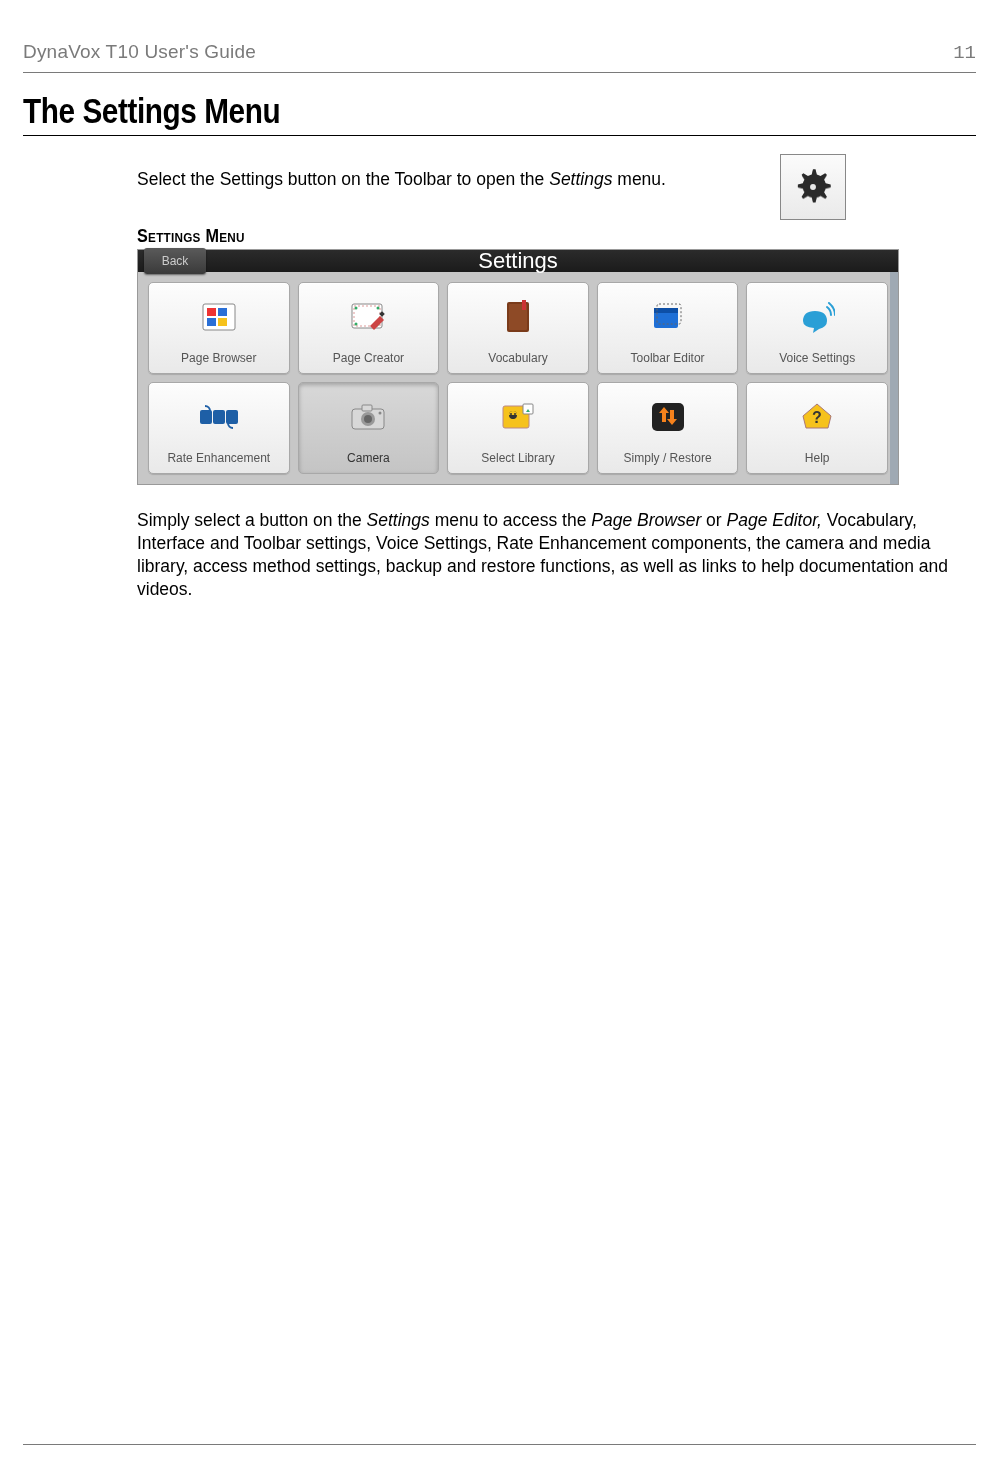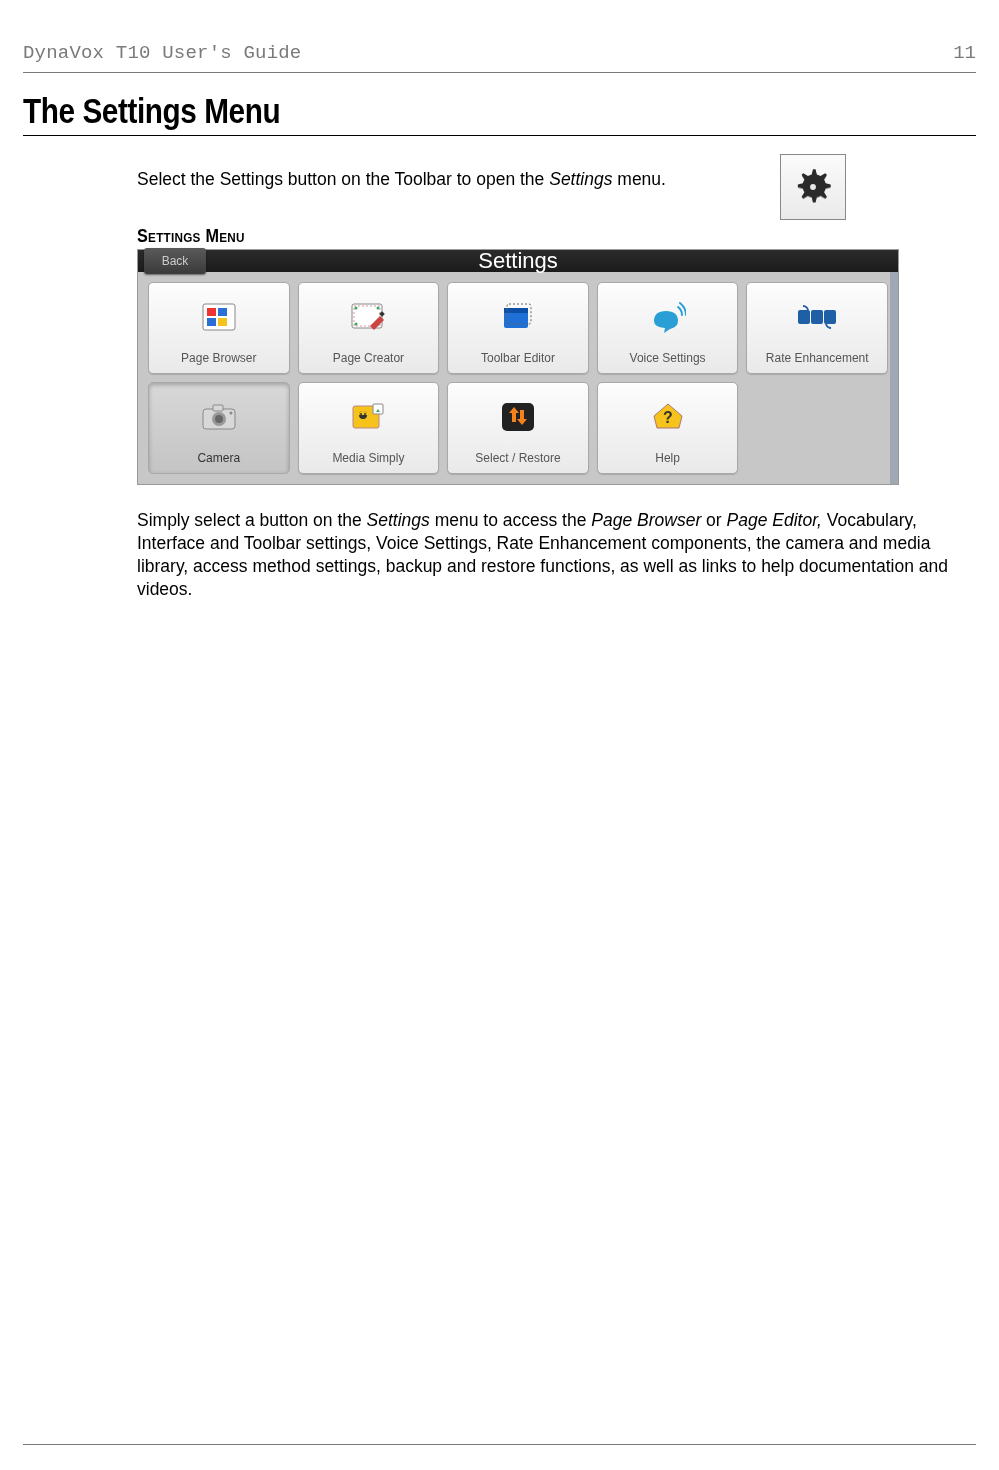--- a/index.html
+++ b/index.html
@@ -16,21 +16,21 @@
   }
   .header-row {
     display: flex;
     justify-content: space-between;
     align-items: baseline;
     color: #7a7a7a;
     font-size: 19px;
     font-weight: 400;
     padding-bottom: 8px;
   }
-  .header-title { font-family: Liberation Mono, monospace; letter-spacing: 0.2px; }
+  .header-title { font-family: Liberation Sans, sans-serif; letter-spacing: 0.2px; }
   .page-num { font-family: Liberation Mono, monospace; margin-top: 32px; }
   .hr { border: 0; border-top: 1px solid #7a7a7a; margin-bottom: 18px; }
 
   .section-title {
     font-family: "Arial Black", "Arial Narrow", Arial, sans-serif;
     font-weight: 900;
     font-size: 35px;
     transform: scaleX(0.85);
     transform-origin: left center;
     letter-spacing: -0.5px;
@@ -223,20 +223,30 @@
                 <circle cx="6" cy="22" r="1.5" fill="#3a6"></circle>
                 <circle cx="28" cy="22" r="1.5" fill="#3a6"></circle>
                 <path d="M20 24 l10 -10 l4 4 l-10 10 z" fill="#c44"></path>
                 <rect x="30" y="10" width="4" height="4" fill="#333" transform="rotate(45 32 12)"></rect>
               </svg>
             </div>
             <div class="tile-label">Page Creator</div>
           </div>
           <div class="tile">
             <div class="tile-ico">
+              <svg width="28" height="34" viewBox="0 0 28 34">
+                <rect x="3" y="2" width="22" height="30" rx="2" fill="#7a3b1a"></rect>
+                <rect x="5" y="4" width="18" height="26" rx="1" fill="#8e4a26"></rect>
+                <rect x="18" y="0" width="4" height="10" fill="#c33"></rect>
+              </svg>
+            </div>
+            <div class="tile-label">Vocabulary</div>
+          </div>
+          <div class="tile">
+            <div class="tile-ico">
               <svg width="32" height="30" viewBox="0 0 32 30">
                 <rect x="2" y="6" width="24" height="20" rx="2" fill="#1e6fd6"></rect>
                 <rect x="2" y="6" width="24" height="5" fill="#0d4fa6"></rect>
                 <rect x="5" y="2" width="24" height="20" rx="2" fill="none" stroke="#666" stroke-dasharray="2 2"></rect>
               </svg>
             </div>
             <div class="tile-label">Toolbar Editor</div>
           </div>
           <div class="tile">
             <div class="tile-ico">
@@ -278,31 +288,31 @@
                 <rect x="2" y="4" width="26" height="22" rx="2" fill="#f6c21c" stroke="#b88"></rect>
                 <circle cx="12" cy="13" r="4" fill="#333"></circle>
                 <path d="M8 13 a4 4 0 0 1 8 0" fill="#f6c21c"></path>
                 <circle cx="10" cy="12" r="1" fill="#333"></circle>
                 <circle cx="14" cy="12" r="1" fill="#333"></circle>
                 <path d="M9 15 q3 3 6 0" stroke="#333" fill="none"></path>
                 <rect x="22" y="2" width="10" height="10" rx="1" fill="#fff" stroke="#888"></rect>
                 <path d="M25 10 l2 -3 l2 3 z" fill="#3a7"></path>
               </svg>
             </div>
-            <div class="tile-label">Media Simply</div>
+            <div class="tile-label">Select Library</div>
           </div>
           <div class="tile">
             <div class="tile-ico">
               <svg width="34" height="30" viewBox="0 0 34 30">
                 <rect x="1" y="1" width="32" height="28" rx="5" fill="#222"></rect>
                 <path d="M11 20 v-9 h-3 l5 -6 l5 6 h-3 v9 z" fill="#f6821c"></path>
                 <path d="M23 8 v9 h3 l-5 6 l-5 -6 h3 v-9 z" fill="#f6821c"></path>
               </svg>
             </div>
-            <div class="tile-label">Select / Restore</div>
+            <div class="tile-label">Simply / Restore</div>
           </div>
           <div class="tile">
             <div class="tile-ico">
               <svg width="34" height="30" viewBox="0 0 34 30">
                 <path d="M17 2 l14 12 l-3 12 h-22 l-3 -12 z" fill="#f6c21c" stroke="#a77" stroke-width="1"></path>
                 <text x="17" y="21" text-anchor="middle" font-size="16" font-weight="bold" fill="#333">?</text>
               </svg>
             </div>
             <div class="tile-label">Help</div>
           </div>

